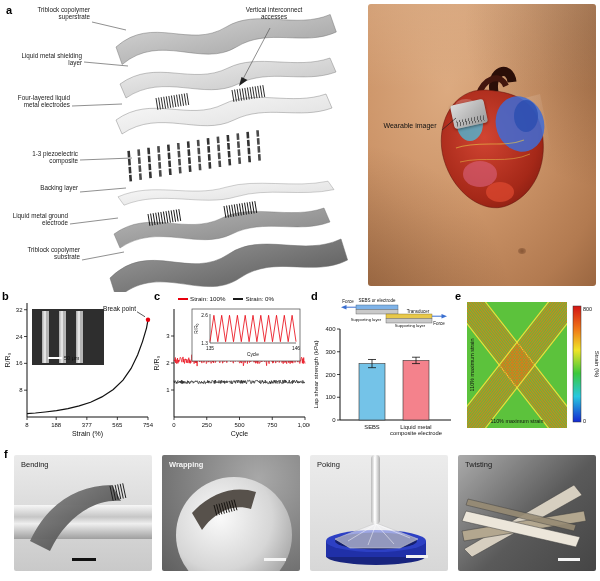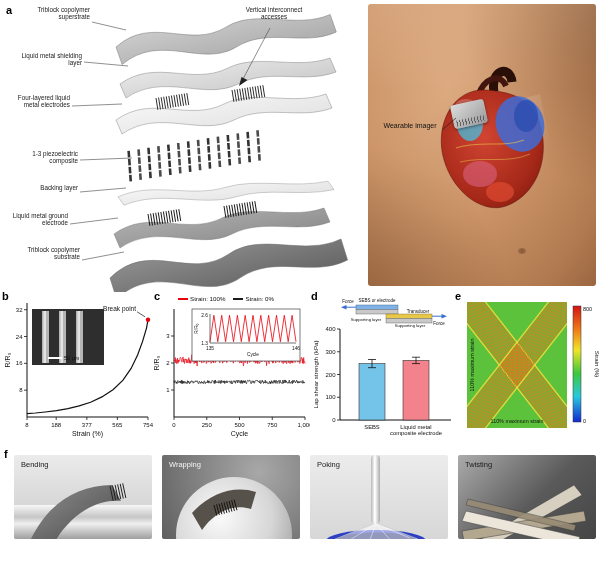--- a/index.html
+++ b/index.html
@@ -34,23 +34,23 @@
   #chart-d{position:absolute;left:310px;top:293px;}
   #chart-e{position:absolute;left:455px;top:292px;}
   #legend-c{position:absolute;left:178px;top:295px;display:flex;gap:8px;align-items:center;
     font-size:6.2px;color:#111;z-index:8;}
   .legend-item{display:flex;align-items:center;gap:2px;}
   .legend-swatch{display:inline-block;width:10px;height:2px;}
   #chart-e text{font-size:5.4px;}
   #chart-e .cb-num{font-size:5.5px;}
   #chart-e .cb-label{font-size:6px;}
   
-  .photo{position:absolute;top:455px;width:138px;height:84px;overflow:hidden;border-radius:2px;}
+  .photo{position:absolute;top:455px;width:138px;height:116px;overflow:hidden;border-radius:2px;}
   #ph-bend{left:14px;background:linear-gradient(180deg,#ebebeb,#c9c9c9);}
-  #ph-wrap{left:162px;background:radial-gradient(circle at 70% 20%, #a8a8a8, #7c7c7c 60%, #5f5f5f);}
+  #ph-wrap{left:162px;background:radial-gradient(circle at 70% 20%, #a8a8a8, #7c7c7c 60%, #5f5f5f);font-weight:bold;}
   #ph-poke{left:310px;background:linear-gradient(180deg,#ececec,#d7d7d7);}
   #ph-twist{left:458px;background:linear-gradient(135deg,#ababab,#5a5a5a 55%,#454545);}
   .photo-label{position:absolute;left:7px;top:5px;font-size:7.5px;z-index:3;}
   .lbl-dark{color:#1a1a1a;}
   .lbl-light{color:#f5f5f5;}
 </style>
 </head>
 <body>
 
 <div id="fig">

